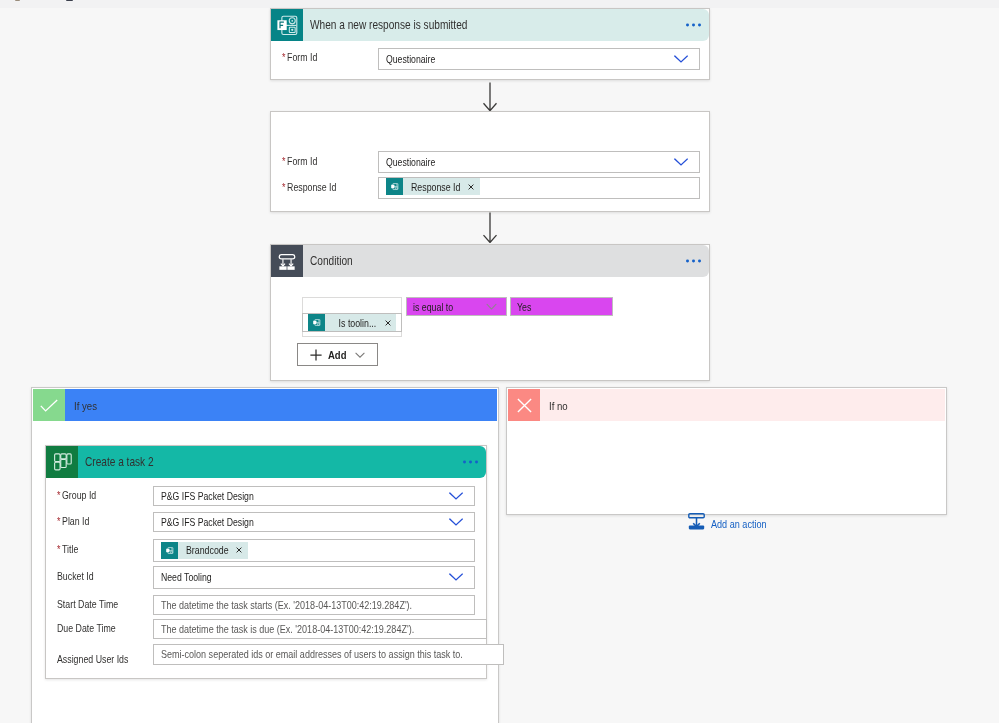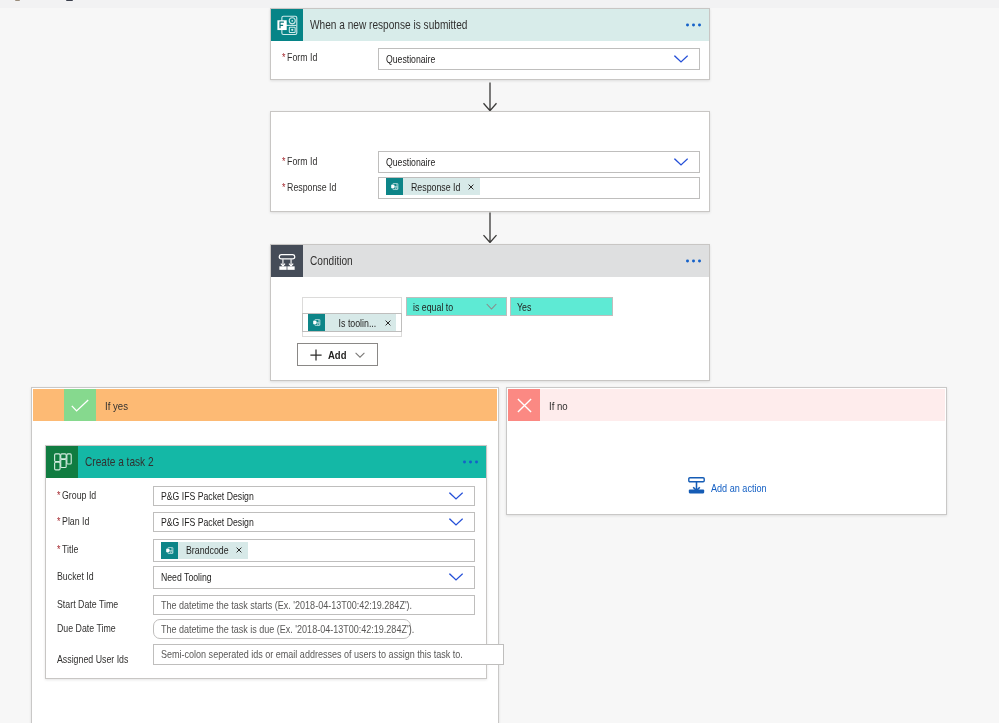--- a/index.html
+++ b/index.html
@@ -9,21 +9,21 @@
 #root{position:relative;width:999px;height:723px;background:#f7f7f7;}
 
 
 #topsliver{position:absolute;left:0;top:0;width:999px;height:8px;background:#f2f2f3;overflow:hidden;}
 #topsliver .g1{position:absolute;left:15px;top:-9px;width:5px;height:10px;background:#9a8d7c;border-radius:1px;}
 #topsliver .g2{position:absolute;left:66px;top:-9px;width:7px;height:10px;background:#3b3f4c;border-radius:1px;}
 
 
 .card{position:absolute;background:#ffffff;border:1px solid #c8c6c4;
   box-shadow:0 1.4px 2.4px rgba(0,0,0,.10);box-sizing:border-box;}
-.card-head{position:relative;height:32px;display:flex;align-items:center;}
+.card-head{position:relative;height:32px;display:flex;align-items:center;border-radius:6px;}
 .card-icon{width:32px;height:32px;flex:0 0 32px;display:flex;align-items:center;justify-content:center;}
 .card-title{font-size:12.2px;color:#323130;margin-left:7px;
   transform:scaleX(.83);transform-origin:left center;white-space:nowrap;}
 .ellipsis{position:absolute;right:8.5px;top:50%;transform:translateY(-50%);
   display:flex;gap:2.9px;align-items:center;}
 .ellipsis i{width:2.9px;height:2.9px;border-radius:50%;background:#1561c9;display:block;}
 
 
 .row{position:absolute;display:flex;align-items:center;}
 .lbl{font-size:11px;color:#323130;white-space:nowrap;
@@ -50,24 +50,24 @@
 
 
 .branch{position:absolute;background:#fff;border:1px solid #c9c8c7;box-sizing:border-box;
   box-shadow:0 1.2px 2.4px rgba(0,0,0,.10);padding:1px;}
 .branch-head{position:relative;height:32px;display:flex;align-items:center;}
 .branch-icon{width:32px;height:32px;flex:0 0 32px;display:flex;align-items:center;justify-content:center;}
 .branch-title{font-size:11.6px;color:#323130;margin-left:9px;white-space:nowrap;
   transform:scaleX(.83);transform-origin:left center;}
 
 
-.addaction{position:absolute;display:flex;align-items:center;cursor:pointer;}
+.addaction{position:absolute;display:flex;align-items:center;cursor:pointer;margin-top:36px;}
 .addaction .aatxt{font-size:11px;color:#1560c4;margin-left:6px;white-space:nowrap;
   transform:scaleX(.826);transform-origin:left center;display:inline-block;}
-.opbox{position:absolute;box-sizing:border-box;background:#5eead4;border:1px solid #bfbebd;display:flex;align-items:center;}
+.opbox{position:absolute;box-sizing:border-box;background:#d946ef;border:1px solid #bfbebd;display:flex;align-items:center;}
 .opbox .val{font-size:11px;color:#201f1e;margin-left:6px;white-space:nowrap;
   transform:scaleX(.80);transform-origin:left center;display:inline-block;}
 .addbtn{position:absolute;box-sizing:border-box;background:#fff;border:1px solid #8a8886;
   display:flex;align-items:center;justify-content:center;gap:0px;}
 .addbtn .plus{width:11px;height:11px;position:relative;}
 .addbtn .lab{font-size:11.5px;color:#201f1e;font-weight:600;margin:0 5px 0 6px;white-space:nowrap;
   transform:scaleX(.826);transform-origin:left center;display:inline-block;}
 </style>
 </head>
 <body>
@@ -219,21 +219,21 @@
     <span class="lab">Add</span>
     <span style="line-height:0;">
       <svg width="10" height="6" viewBox="0 0 10 6">
             <path d="M0.6 0.9 L5 5.2 L9.4 0.9" fill="none" stroke="#7a7876" stroke-width="1.05"></path>
           </svg>
     </span>
   </div>
 </div>
 
 <div class="branch" id="branch-yes" style="left:31px;top:387px;width:468px;height:340px;">
-  <div class="branch-head" style="background:#fdba74;padding-left:31px;">
+  <div class="branch-head" style="background:#3b82f6;">
     <div class="branch-icon" style="background:#86d98e;">
       <svg width="18" height="13" viewBox="0 0 18 13">
         <path d="M0.8 6.9 L5.6 11.9 L17.2 1.1" fill="none" stroke="#ffffff" stroke-width="1.35" stroke-linecap="butt" stroke-linejoin="miter"></path>
       </svg>
     </div>
     <div class="branch-title">If yes</div>
   </div>
 
   <div class="card" id="card-task" style="left:13px;top:57px;width:442px;height:234px;">
     <div class="card-head" style="background:#14b8a6;">
@@ -305,21 +305,21 @@
           </div>
           <div class="row" style="left:11px;top:148.7px;height:18px;">
             <span class="lbl"><span>Start Date Time</span></span>
           </div>
           <div class="ctl" style="left:107px;top:148.7px;width:322px;height:20px;">
             <span class="ph">The datetime the task starts (Ex. '2018-04-13T00:42:19.284Z').</span>
           </div>
           <div class="row" style="left:11px;top:172.9px;height:18px;">
             <span class="lbl"><span>Due Date Time</span></span>
           </div>
-          <div class="ctl" style="left:107px;top:172.9px;width:258px;height:20px;border-radius:7px;">
+          <div class="ctl" style="left:107px;top:172.9px;width:334px;height:20px;">
             <span class="ph">The datetime the task is due (Ex. '2018-04-13T00:42:19.284Z').</span>
           </div>
           <div class="row" style="left:11px;top:204px;height:18px;">
             <span class="lbl"><span>Assigned User Ids</span></span>
           </div>
           <div class="ctl" style="left:107px;top:197.5px;width:351px;height:21px;">
             <span class="ph">Semi-colon seperated ids or email addresses of users to assign this task to.</span>
           </div>
         </div>
   </div>

